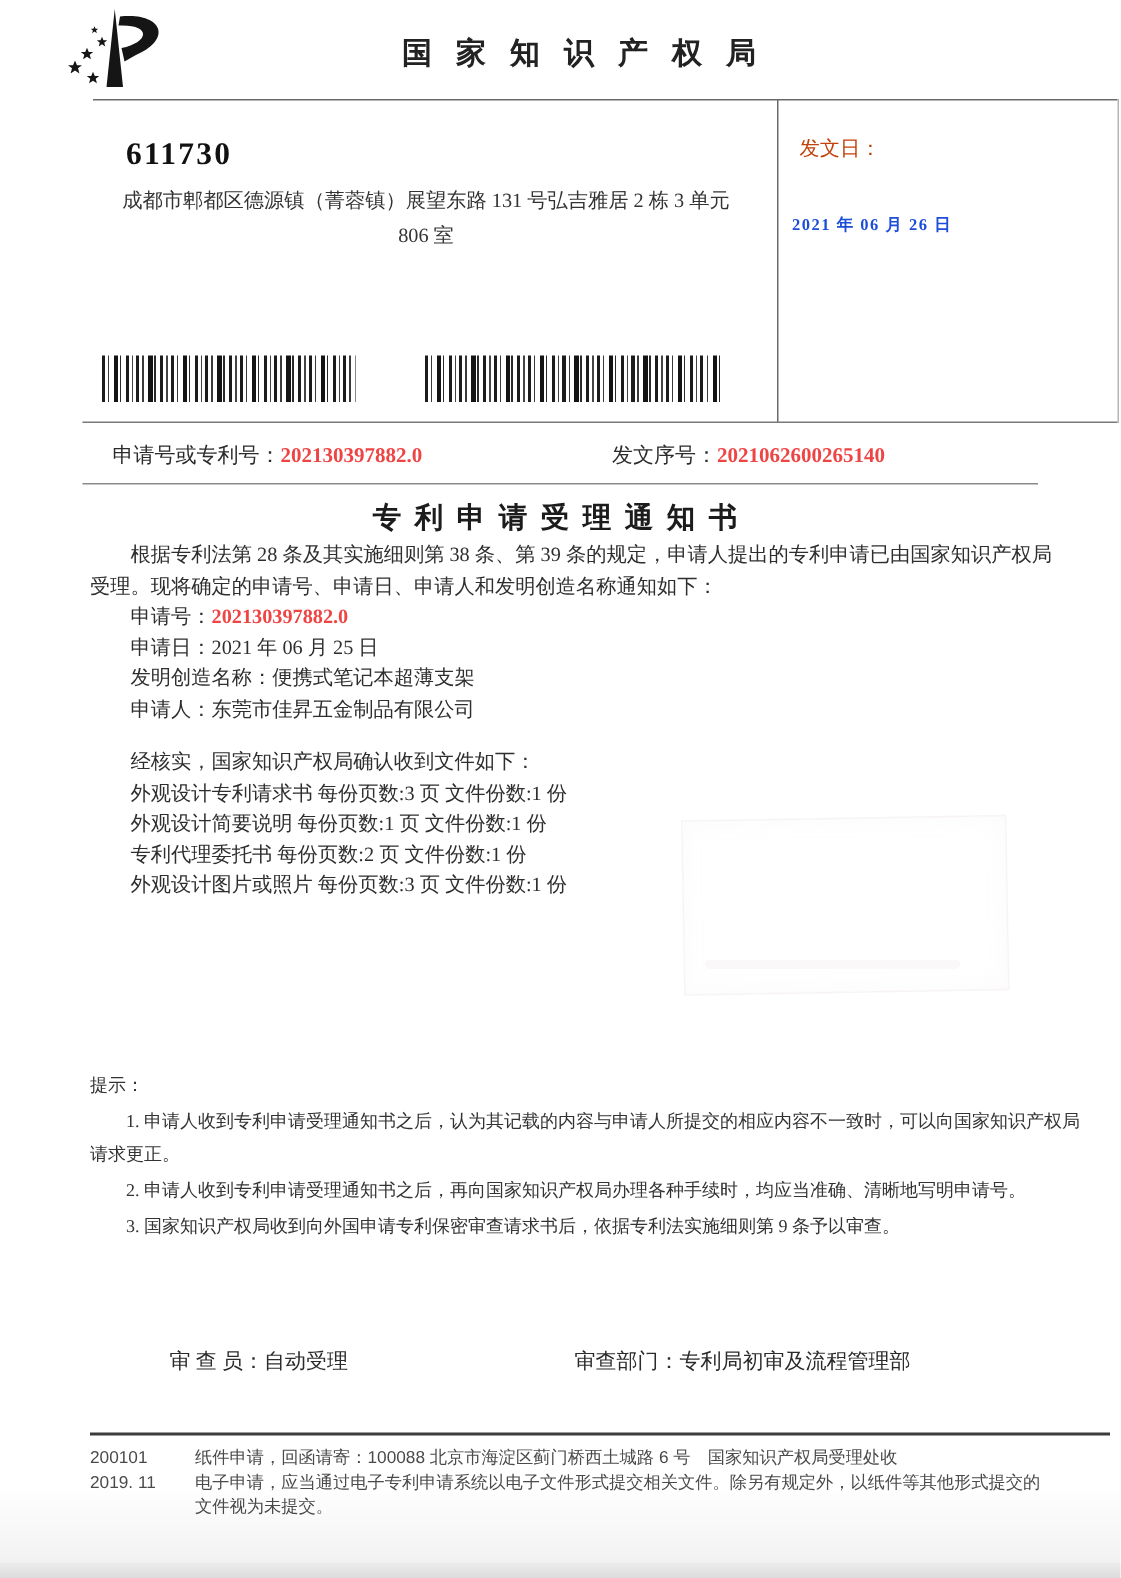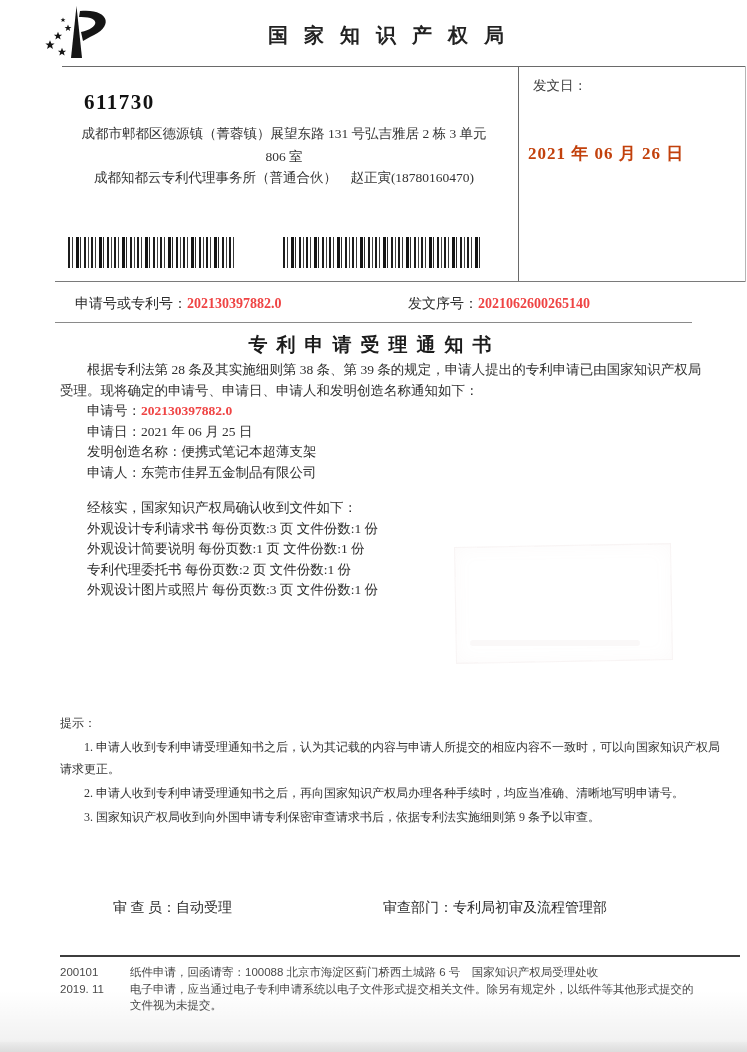--- a/index.html
+++ b/index.html
@@ -9,22 +9,22 @@
     font-family:"Liberation Serif","DejaVu Serif",serif;
     color:#2b2b2b;
     padding-left:48px;
   }
   .abs{position:absolute;}
   
   .hdr-title{left:268px;top:22px;font-size:20px;font-weight:600;letter-spacing:16px;color:#222;white-space:nowrap;}
   .hdr-rule{left:62px;top:66px;width:683px;height:1px;background:#6a6a6a;}
   
   .date-box{left:518px;top:66px;width:226px;height:216px;border-left:1px solid #6a6a6a;border-right:1px solid #b5b5b5;}
-  .date-label{left:533px;top:77px;font-size:13.5px;color:#404040;}
-  .date-value{left:528px;top:142px;font-size:17px;font-weight:600;letter-spacing:1px;color:#c2410c;white-space:nowrap;}
+  .date-label{left:533px;top:90px;font-size:13.5px;color:#c2410c;}
+  .date-value{left:528px;top:142px;font-size:11px;font-weight:600;letter-spacing:1px;color:#1d4ed8;white-space:nowrap;}
   
   .postal{left:84px;top:90px;font-size:21px;font-weight:bold;letter-spacing:1.5px;color:#111;}
   .addr{left:60px;top:122px;width:448px;text-align:center;font-size:13.5px;line-height:23px;color:#333;}
   .agency{left:60px;top:169px;width:448px;text-align:center;font-size:13.5px;color:#333;white-space:nowrap;}
   
   .barcode{top:237px;height:31px;
     background:repeating-linear-gradient(90deg,
       #1c1c1c 0px,#1c1c1c 2px,#fff 2px,#fff 4px,
       #3a3a3a 4px,#3a3a3a 5px,#fff 5px,#fff 8px,
       #141414 8px,#141414 11px,#fff 11px,#fff 12px,
@@ -91,21 +91,20 @@
 
   <div class="abs date-box"></div>
   <div class="abs date-label">发文日：</div>
   <div class="abs date-value">2021 年 06 月 26 日</div>
 
   <div class="abs postal">611730</div>
   <div class="abs addr">
     <div>成都市郫都区德源镇（菁蓉镇）展望东路 131 号弘吉雅居 2 栋 3 单元</div>
     <div>806 室</div>
   </div>
-  <div class="abs agency">成都知都云专利代理事务所（普通合伙）　赵正寅(18780160470)</div>
 
   <div class="abs barcode bc1"></div>
   <div class="abs barcode bc2"></div>
 
   <div class="abs rule-a"></div>
   <div class="abs ref-left">
     <span>申请号或专利号：</span><span class="strong">202130397882.0</span>
   </div>
   <div class="abs ref-right">
     <span>发文序号：</span><span class="strong">2021062600265140</span>

